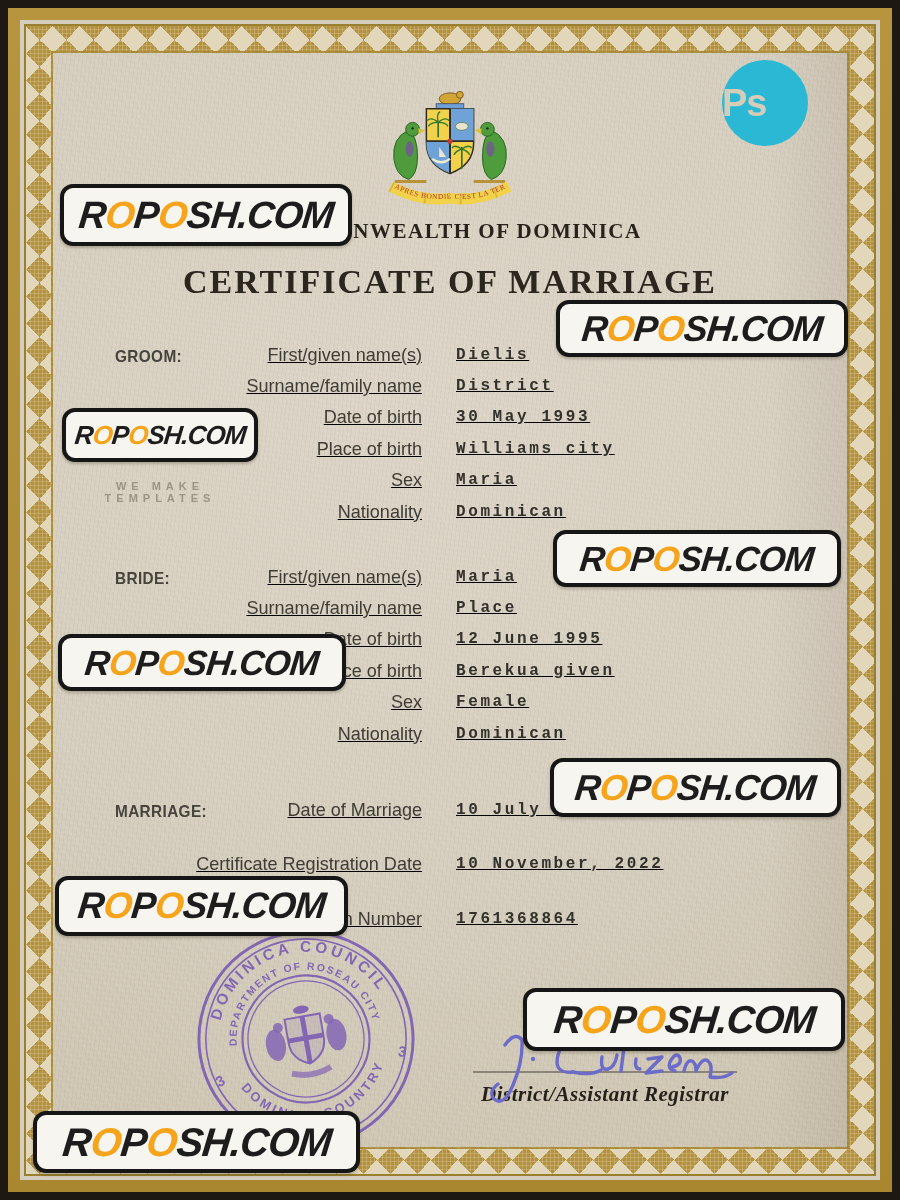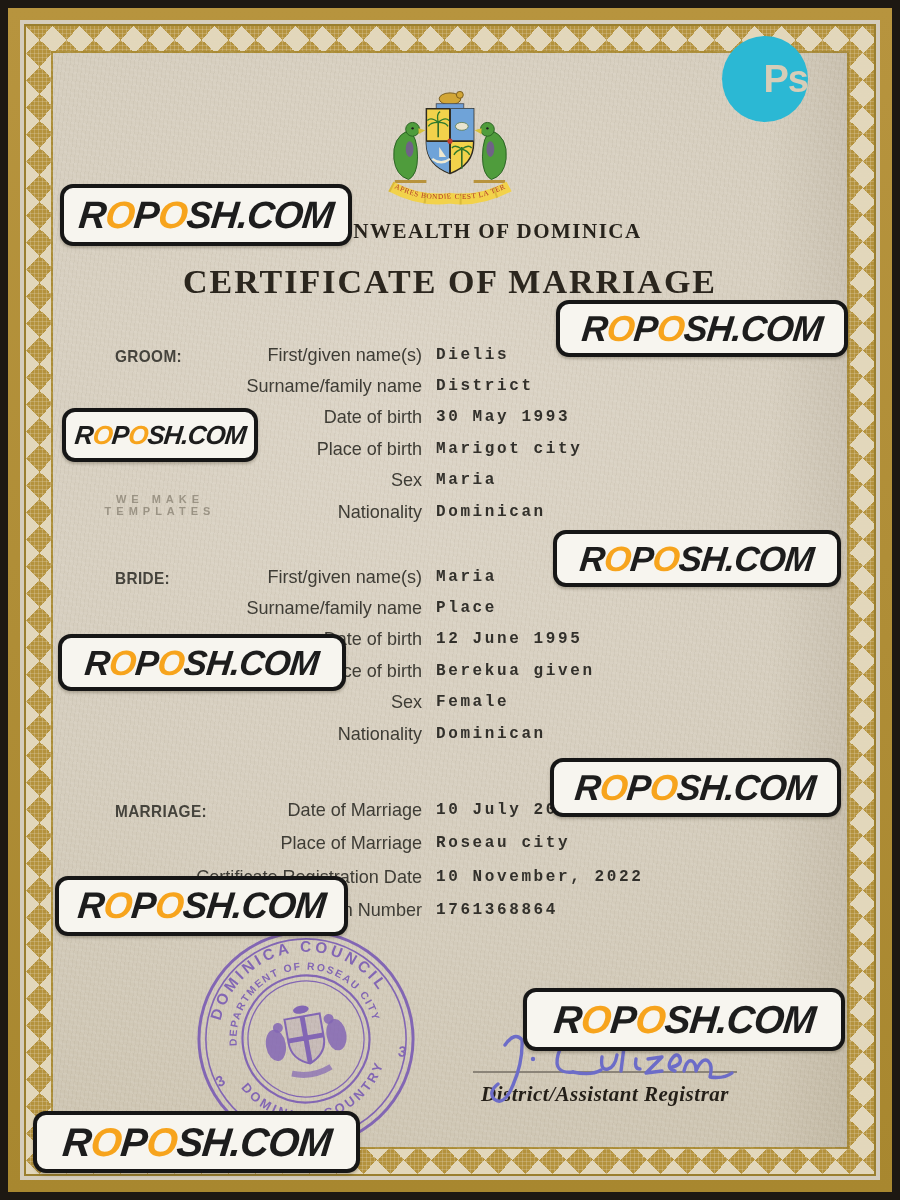--- a/index.html
+++ b/index.html
@@ -25,43 +25,43 @@
        linear-gradient(90deg, transparent 90%, rgba(100,85,60,.10));}
   
   .arms{position:absolute;left:368px;top:86px;width:164px;height:128px;z-index:10;}
   .country{position:absolute;left:0;top:219px;width:900px;text-align:center;z-index:10;
      font:700 21px "Liberation Serif",serif;letter-spacing:1.5px;color:#27231c;}
   .title{position:absolute;left:0;top:263px;width:900px;text-align:center;z-index:10;
      font:600 34px "Liberation Serif",serif;letter-spacing:2px;color:#2b261e;}
   
   .sec-label{position:absolute;left:115px;z-index:10;font:600 16.5px "Liberation Sans",sans-serif;
      color:#45433c;letter-spacing:.4px;transform:scaleX(.93);transform-origin:left center;}
-  .rows{position:absolute;left:110px;width:700px;display:flex;flex-direction:column;z-index:10;}
+  .rows{position:absolute;left:110px;width:700px;display:flex;flex-direction:column;z-index:10;text-decoration:underline;}
   .row{display:flex;align-items:center;height:31.4px;}
   .rows-marriage .row{height:33.5px;}
   .row .lbl{width:312px;text-align:right;font:500 19px "Liberation Sans",sans-serif;color:#3e3c35;
      transform:scaleX(.95);transform-origin:right center;white-space:nowrap;}
-  .row .val{margin-left:14px;font:700 16px "Liberation Mono","DejaVu Sans Mono",monospace;
+  .row .val{margin-left:34px;font:700 16px "Liberation Mono","DejaVu Sans Mono",monospace;
      color:#32302b;letter-spacing:2.6px;white-space:pre;}
   
   .stamp{position:absolute;left:192px;top:925px;width:228px;height:228px;z-index:15;opacity:.92;}
   .sig-svg{position:absolute;left:460px;top:1015px;width:300px;height:115px;z-index:18;}
   .sig-line{position:absolute;left:473px;top:1071px;width:264px;height:2px;background:#8b8478;z-index:16;}
   .sig-title{position:absolute;left:455px;top:1082px;width:300px;text-align:center;z-index:17;
      font:700 21px "Liberation Serif",serif;font-style:italic;color:#241f18;letter-spacing:.5px;}
   
   .wm{position:absolute;z-index:30;box-sizing:border-box;background:#f7f5ef;border:4px solid #161616;
      border-radius:13px;display:flex;align-items:center;justify-content:center;
      box-shadow:0 2px 3px rgba(40,30,10,.25);}
   .wm-text{font-family:"Liberation Sans",sans-serif;font-weight:700;font-style:italic;
      letter-spacing:-1px;color:#1d1d1d;transform:skewX(-6deg);white-space:nowrap;}
   .wm-tagline{position:absolute;z-index:29;text-align:center;
      font:600 11px "Liberation Sans",sans-serif;letter-spacing:5px;color:rgba(105,98,84,.55);}
-  .ps-badge{position:absolute;left:722px;top:36px;width:86px;height:86px;border-radius:50%;z-index:35;
-     display:flex;align-items:center;justify-content:flex-end;
+  .ps-badge{position:absolute;left:722px;top:60px;width:86px;height:86px;border-radius:50%;z-index:35;
+     display:flex;align-items:center;justify-content:flex-start;
      font:700 38px "Liberation Sans",sans-serif;letter-spacing:-1px;}
 </style>
 </head>
 <body>
 
 <div class="cert">
 
   <div class="frame-gold"></div>
   <div class="frame-gap"></div>
   <div class="frame-orn"></div>
@@ -121,21 +121,21 @@
       <div class="row">
         <div class="lbl">Surname/family name</div>
         <div class="val">District</div>
       </div>
       <div class="row">
         <div class="lbl">Date of birth</div>
         <div class="val">30 May 1993</div>
       </div>
       <div class="row">
         <div class="lbl">Place of birth</div>
-        <div class="val">Marigot city</div>
+        <div class="val">Williams city</div>
       </div>
       <div class="row">
         <div class="lbl">Sex</div>
         <div class="val">Maria</div>
       </div>
       <div class="row">
         <div class="lbl">Nationality</div>
         <div class="val">Dominican</div>
       </div>
     </div>
@@ -162,28 +162,24 @@
         <div class="lbl">Sex</div>
         <div class="val">Female</div>
       </div>
       <div class="row">
         <div class="lbl">Nationality</div>
         <div class="val">Dominican</div>
       </div>
     </div>
 
   <div class="sec-label" style="top:802px;">MARRIAGE:</div>
-  <div class="rows rows-marriage" style="top:793px;">
+  <div class="rows rows-marriage" style="top:793px;gap:21px;">
       <div class="row">
         <div class="lbl">Date of Marriage</div>
         <div class="val">10 July 2022</div>
-      </div>
-      <div class="row">
-        <div class="lbl">Place of Marriage</div>
-        <div class="val">Roseau city</div>
       </div>
       <div class="row">
         <div class="lbl">Certificate Registration Date</div>
         <div class="val">10 November, 2022</div>
       </div>
       <div class="row">
         <div class="lbl">Certificate Registration Number</div>
         <div class="val">1761368864</div>
       </div>
     </div>
@@ -249,21 +245,21 @@
   <div class="grain"></div>
 <div class="wm" style="left: 60px; top: 184px; width: 292px; height: 62px;">
       <span class="wm-text" style="font-size: 38px;"><span>R</span><span style="color: rgb(247, 164, 29);">O</span><span>P</span><span style="color: rgb(247, 164, 29);">O</span><span>S</span><span>H</span><span>.</span><span>C</span><span>O</span><span>M</span></span>
     </div>
     <div class="wm" style="left: 556px; top: 300px; width: 292px; height: 57px;">
       <span class="wm-text" style="font-size: 36px;"><span>R</span><span style="color: rgb(247, 164, 29);">O</span><span>P</span><span style="color: rgb(247, 164, 29);">O</span><span>S</span><span>H</span><span>.</span><span>C</span><span>O</span><span>M</span></span>
     </div>
     <div class="wm" style="left: 62px; top: 408px; width: 196px; height: 54px;">
       <span class="wm-text" style="font-size: 26px;"><span>R</span><span style="color: rgb(247, 164, 29);">O</span><span>P</span><span style="color: rgb(247, 164, 29);">O</span><span>S</span><span>H</span><span>.</span><span>C</span><span>O</span><span>M</span></span>
     </div>
-    <div class="wm-tagline" style="left: 70px; top: 493px; width: 180px;">WE MAKE TEMPLATES</div>
+    <div class="wm-tagline" style="left: 70px; top: 480px; width: 180px;">WE MAKE TEMPLATES</div>
     <div class="wm" style="left: 553px; top: 530px; width: 288px; height: 57px;">
       <span class="wm-text" style="font-size: 35px;"><span>R</span><span style="color: rgb(247, 164, 29);">O</span><span>P</span><span style="color: rgb(247, 164, 29);">O</span><span>S</span><span>H</span><span>.</span><span>C</span><span>O</span><span>M</span></span>
     </div>
     <div class="wm" style="left: 58px; top: 634px; width: 288px; height: 57px;">
       <span class="wm-text" style="font-size: 35px;"><span>R</span><span style="color: rgb(247, 164, 29);">O</span><span>P</span><span style="color: rgb(247, 164, 29);">O</span><span>S</span><span>H</span><span>.</span><span>C</span><span>O</span><span>M</span></span>
     </div>
     <div class="wm" style="left: 550px; top: 758px; width: 291px; height: 59px;">
       <span class="wm-text" style="font-size: 36px;"><span>R</span><span style="color: rgb(247, 164, 29);">O</span><span>P</span><span style="color: rgb(247, 164, 29);">O</span><span>S</span><span>H</span><span>.</span><span>C</span><span>O</span><span>M</span></span>
     </div>
     <div class="wm" style="left: 55px; top: 876px; width: 293px; height: 60px;">

